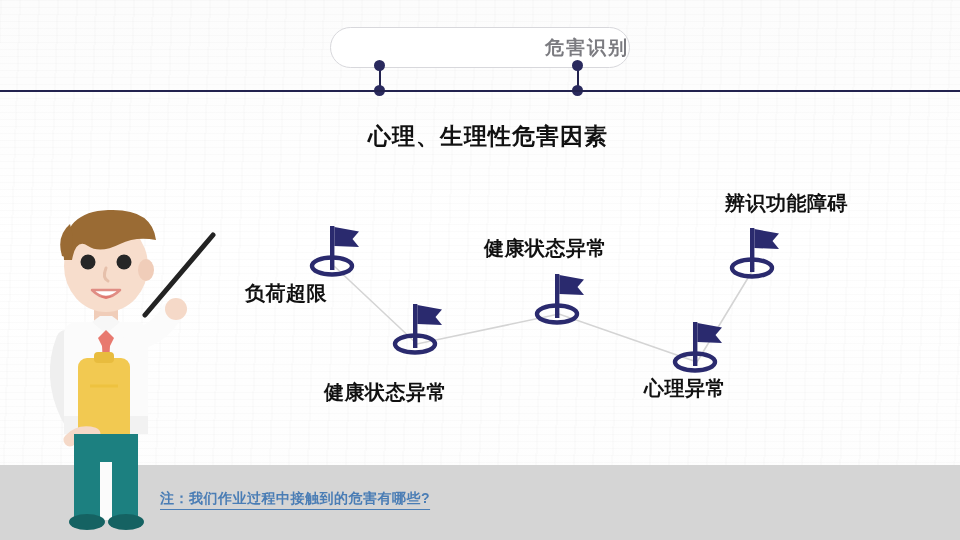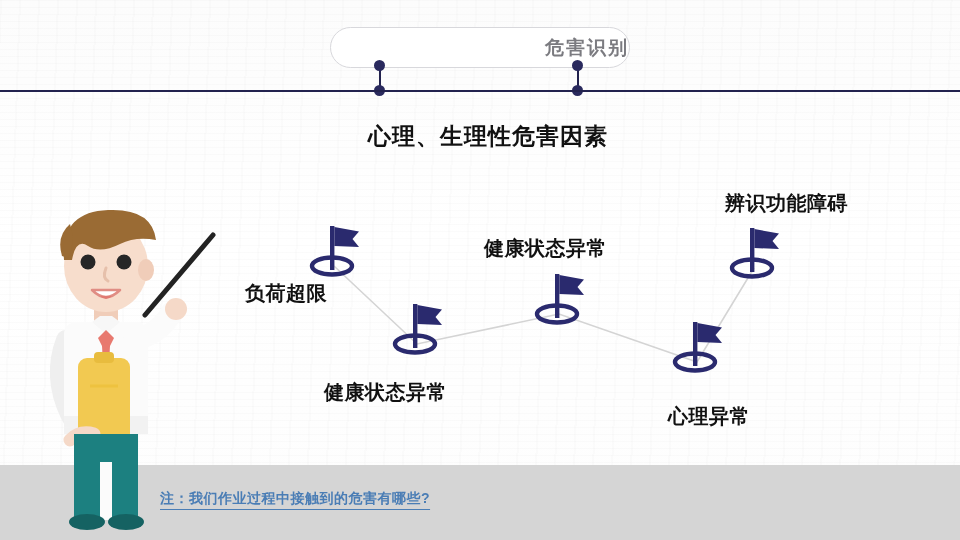--- a/index.html
+++ b/index.html
@@ -203,21 +203,21 @@
     <rect x="25" y="4" width="4.4" height="44" fill="#2a2a6e"></rect>
     <path d="M29.4 5 L54 9.5 L47.5 17 L54 25 L29.4 24 Z" fill="#2a2a6e"></path>
   </svg>
   <div class="node-label" style="left:685px; top:190px;margin-left:40px;">辨识功能障碍</div>
 
   <svg class="flag" style="left:668px; top:318px;" viewBox="0 0 60 56">
     <ellipse cx="27" cy="44" rx="20" ry="8.5" fill="none" stroke="#2a2a6e" stroke-width="4.4"></ellipse>
     <rect x="25" y="4" width="4.4" height="44" fill="#2a2a6e"></rect>
     <path d="M29.4 5 L54 9.5 L47.5 17 L54 25 L29.4 24 Z" fill="#2a2a6e"></path>
   </svg>
-  <div class="node-label" style="left:668px; top:375px;margin-top:28px;">心理异常</div>
+  <div class="node-label" style="left:644px; top:375px;">心理异常</div>
 
   <div class="bottom-band"></div>
   <div class="note">注：我们作业过程中接触到的危害有哪些?</div>
 
   <svg class="presenter" viewBox="0 0 210 350">
 
     <g>
       <line x1="115" y1="125" x2="183" y2="45" stroke="#232323" stroke-width="5" stroke-linecap="round"></line>
     </g>
 

